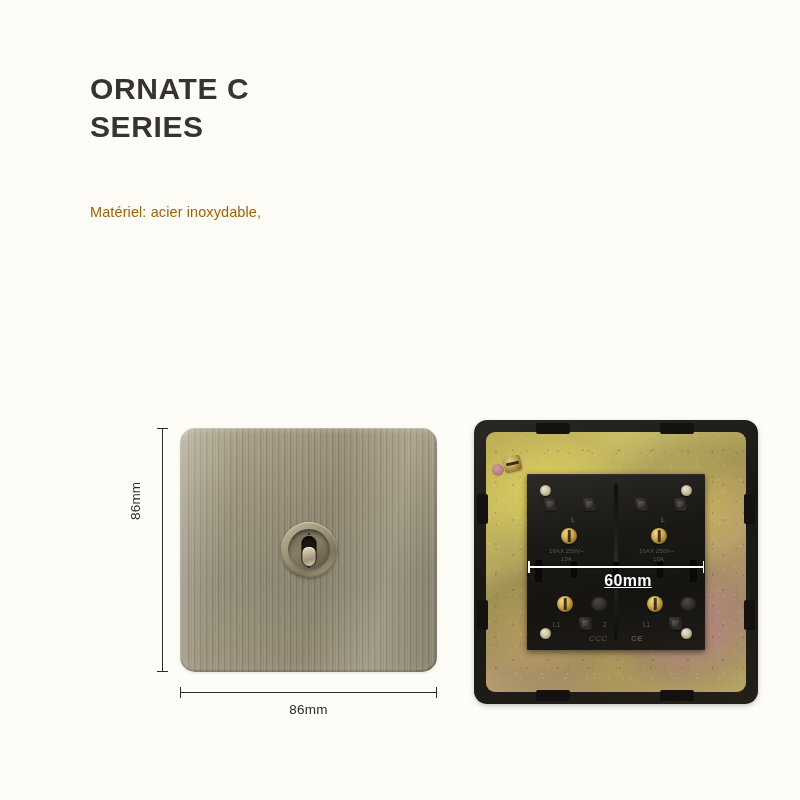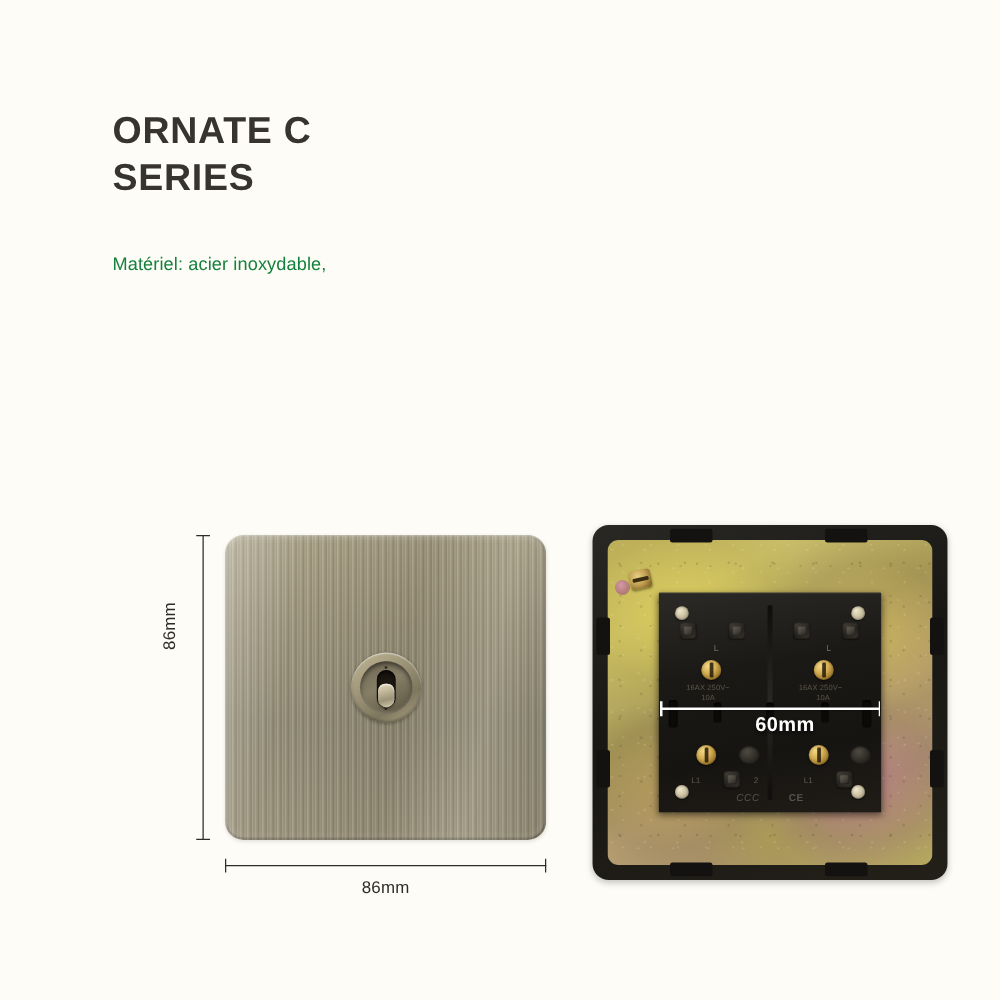--- a/index.html
+++ b/index.html
@@ -18,42 +18,42 @@
   .page {
     position: absolute;
     inset: 0;
     background: #fdfcf6;
   }
 
   
   .title-block {
     position: absolute;
     left: 90px;
-    top: 86px;
+    top: 70px;
     width: 420px;
   }
   .title-line {
     font-size: 30px;
     font-weight: 700;
     letter-spacing: 0.6px;
     color: #37332f;
     line-height: 38px;
     white-space: pre;
   }
 
   .desc-block {
     position: absolute;
     left: 90px;
     top: 200px;
     width: 430px;
   }
   .desc-line {
     font-size: 14.5px;
     font-weight: 400;
-    color: #15803d;
+    color: #a16207;
     line-height: 24px;
     letter-spacing: 0.1px;
     white-space: pre;
   }
 
   
   .front-wrap {
     position: absolute;
     left: 130px;
     top: 420px;
@@ -463,20 +463,21 @@
     position: absolute;
     left: 54px;
     top: 152px;
     width: 200px;
     text-align: center;
     color: #ffffff;
     font-size: 16px;
     font-weight: 700;
     letter-spacing: 0.3px;
     text-shadow: 0 1px 3px rgba(0,0,0,0.75);
+    text-decoration: underline;
   }
 
   
   .plate-screw {
     position: absolute;
     left: 30px;
     top: 36px;
     width: 17px;
     height: 15px;
     border-radius: 3px;

